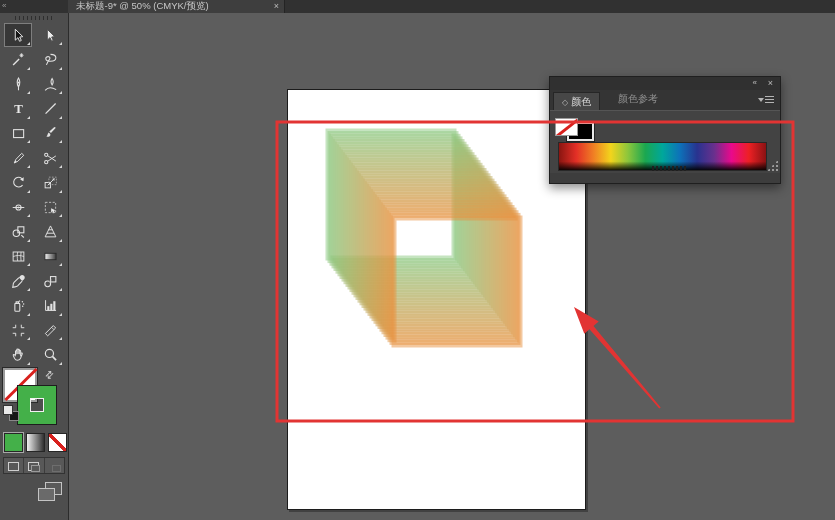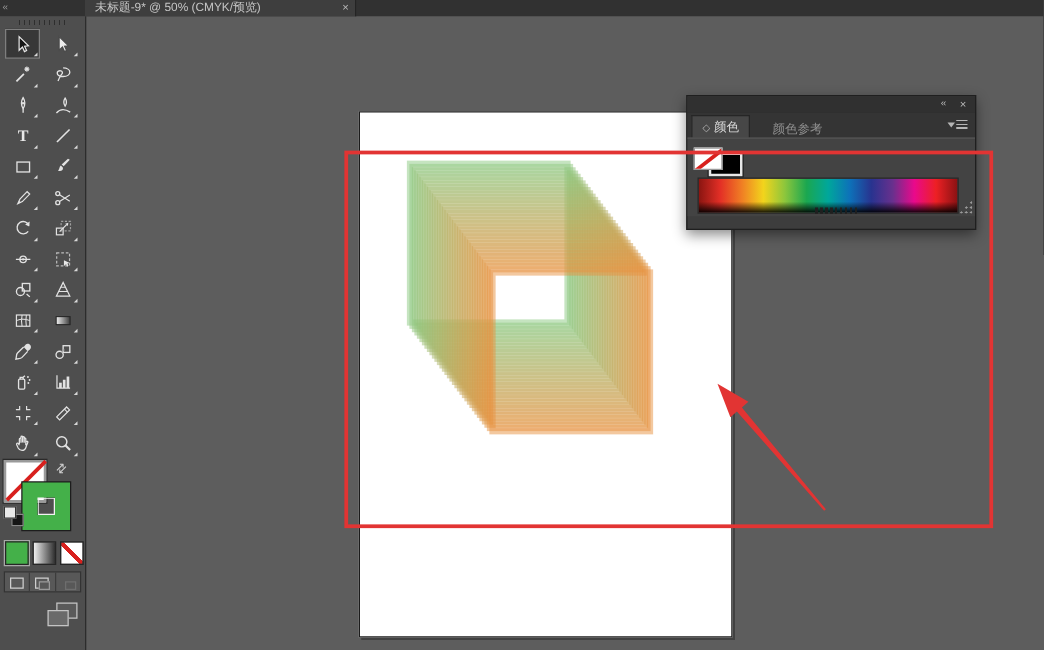--- a/index.html
+++ b/index.html
@@ -53,21 +53,21 @@
   #color-panel{position:absolute;left:549px;top:76px;width:232px;height:108px;background:#3d3d3d;
       border:1px solid #1f1f1f;box-sizing:border-box;box-shadow:0 4px 10px rgba(0,0,0,0.45);z-index:20;}
   #cp-header{position:absolute;left:0;top:0;width:100%;height:13px;background:#303030;border-bottom:1px solid #262626;}
   #cp-collapse{position:absolute;right:24px;top:1px;font-size:8px;color:#bdbdbd;letter-spacing:-1px;}
   #cp-close{position:absolute;right:7px;top:0;font-size:9px;color:#bdbdbd;line-height:13px;}
   #cp-tabs{position:absolute;left:0;top:13px;width:100%;height:20px;background:#343434;}
   #cp-tab-color{position:absolute;left:3px;top:2px;height:18px;padding:0 8px;background:#474747;
       border:1px solid #262626;border-bottom:none;display:flex;align-items:center;gap:3px;
       font-size:10px;color:#dadada;}
   #cp-tab-color .cycle{font-size:8px;color:#b0b0b0;}
-  #cp-tab-guide{position:absolute;left:60px;top:2px;height:18px;padding:0 8px;display:flex;align-items:flex-end;
+  #cp-tab-guide{position:absolute;left:60px;top:2px;height:18px;padding:0 8px;display:flex;align-items:flex-start;
       font-size:10px;color:#8f8f8f;}
   #cp-menu{position:absolute;right:6px;top:5px;width:16px;height:10px;}
   #cp-menu .tri{position:absolute;left:0;top:3px;width:0;height:0;border-left:3px solid transparent;
       border-right:3px solid transparent;border-top:4px solid #b5b5b5;}
   #cp-menu .bars{position:absolute;right:0;top:1px;width:9px;height:8px;
       background:repeating-linear-gradient(180deg,#b5b5b5 0 1px,transparent 1px 3px);}
   #cp-content{position:absolute;left:0;top:33px;width:100%;height:62px;background:#434343;border-top:1px solid #555;}
   #cp-stroke{position:absolute;left:17px;top:11px;width:23px;height:15px;background:#000;
       border:2px solid #e8e8e8;box-shadow:0 0 0 1px #222;}
   #cp-fill{position:absolute;left:5px;top:7px;width:21px;height:16px;background:#fff;

